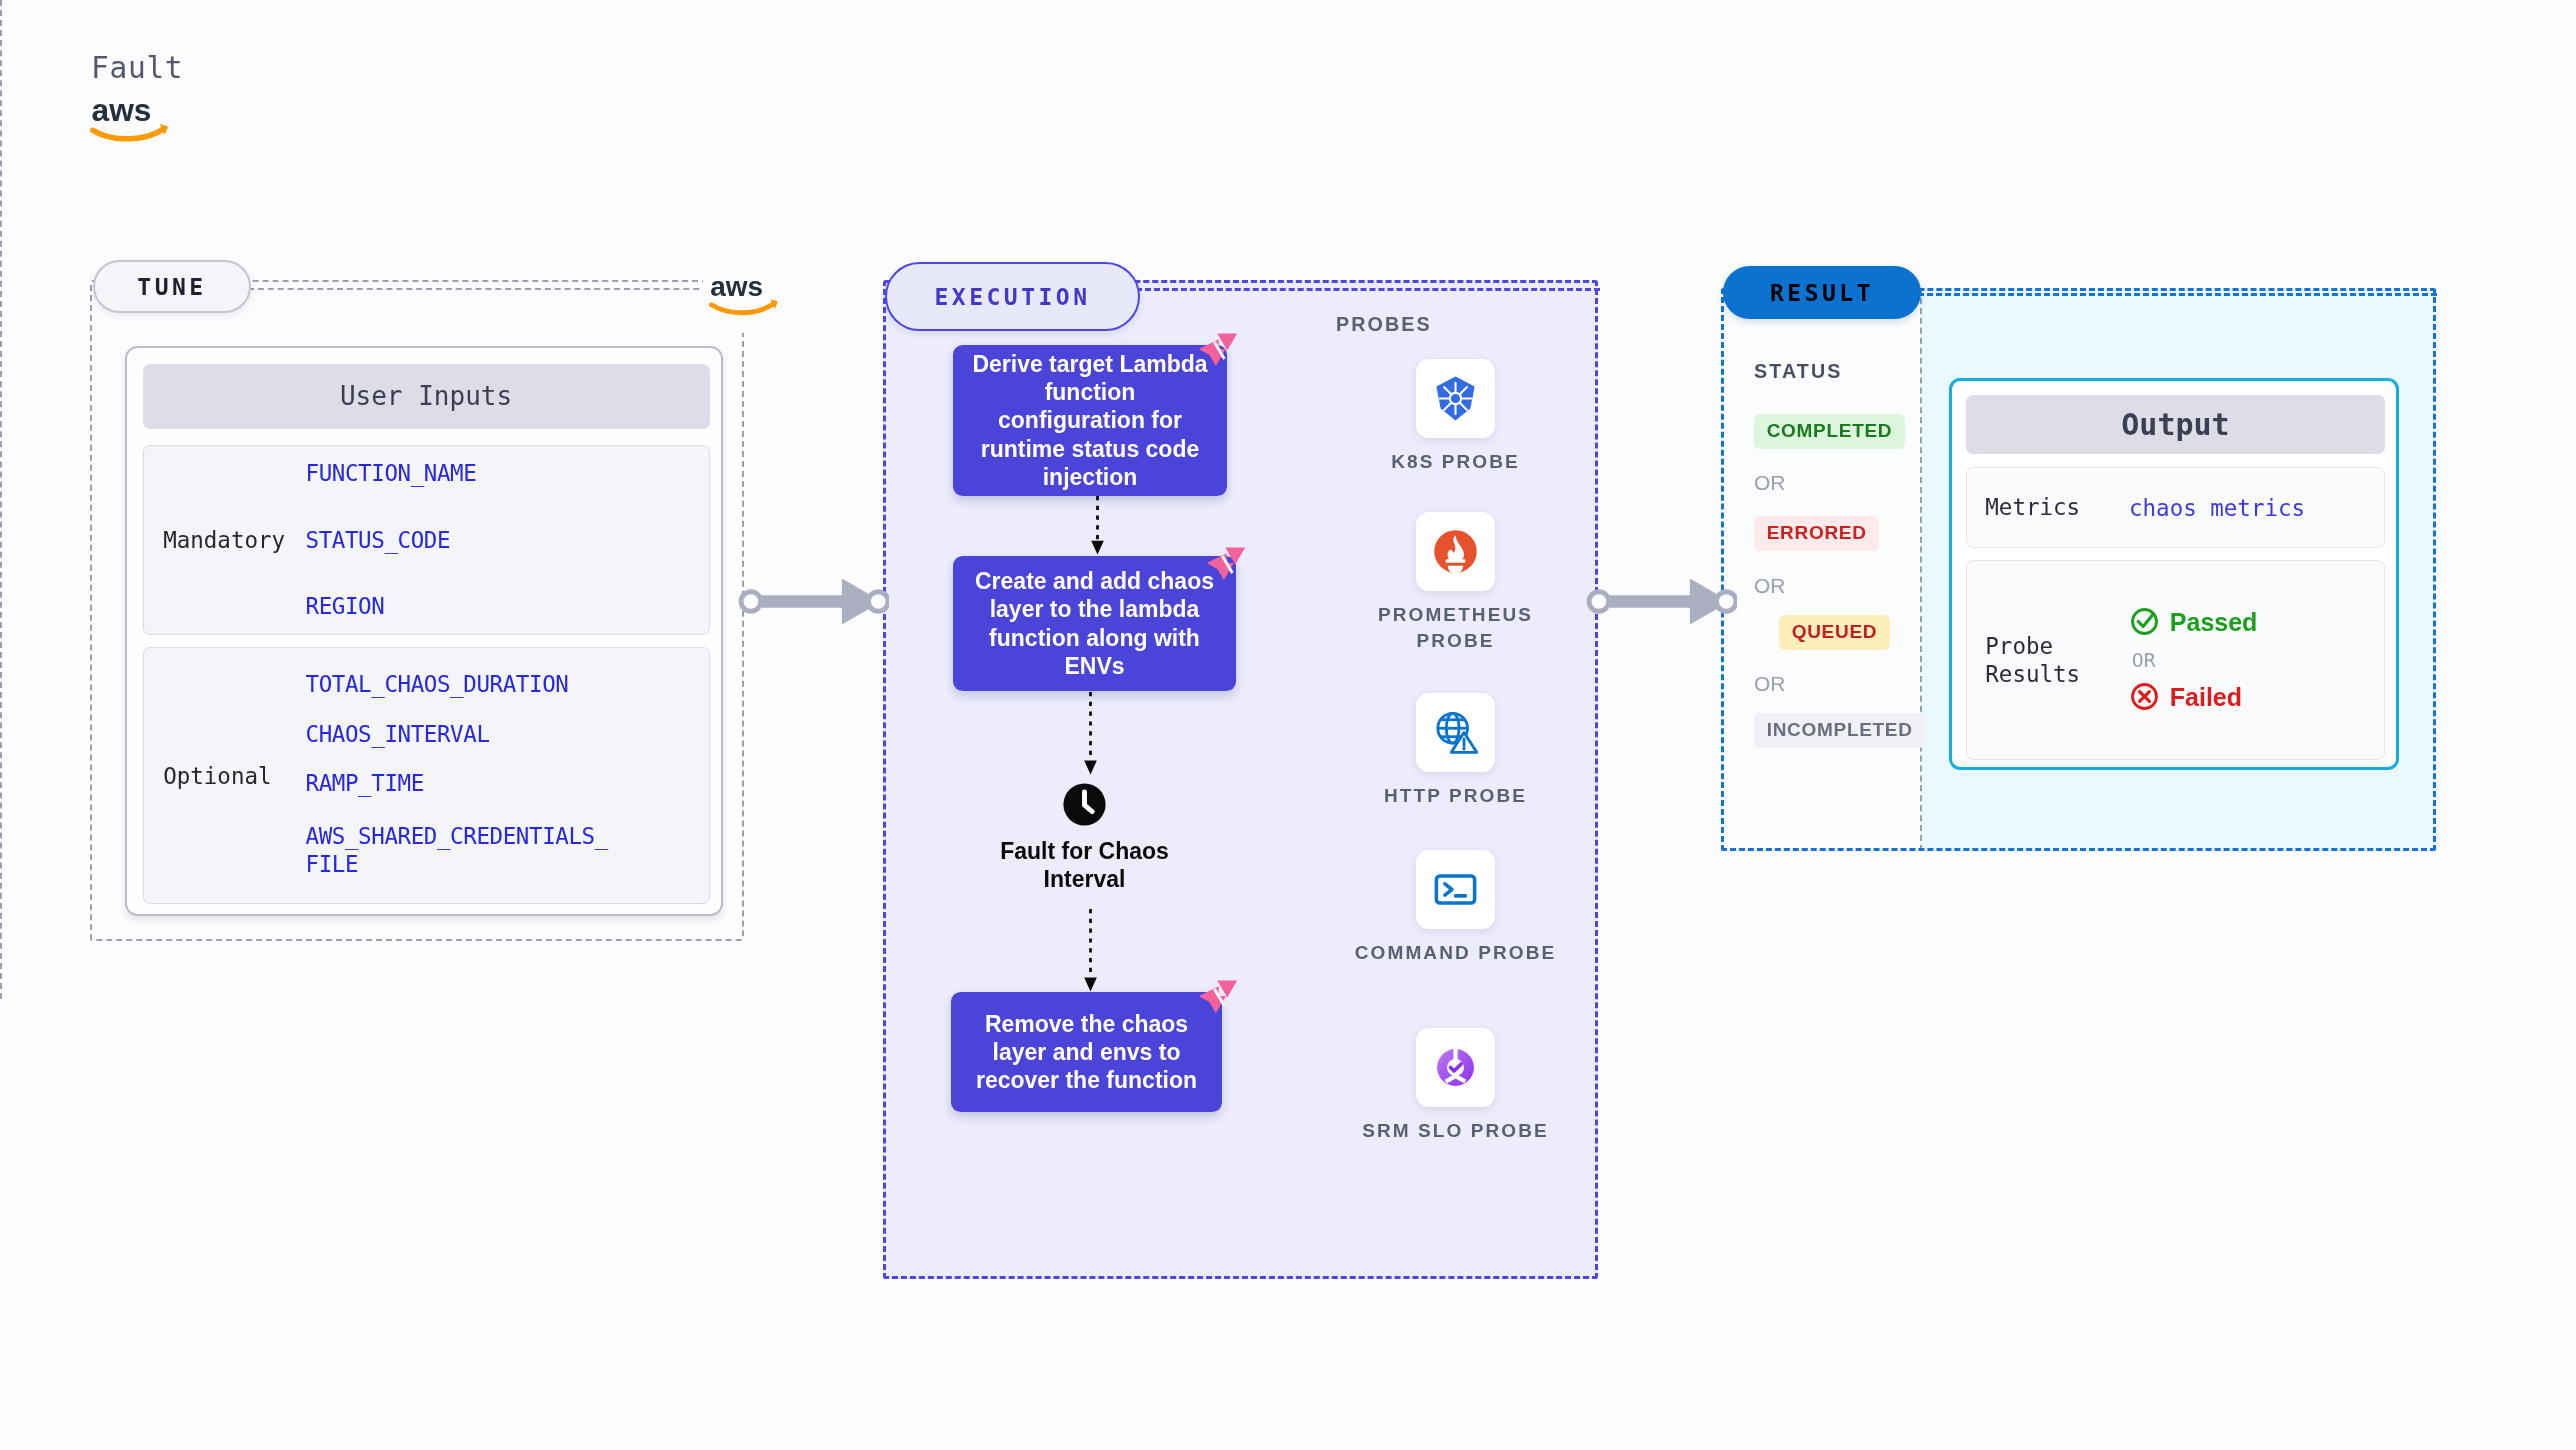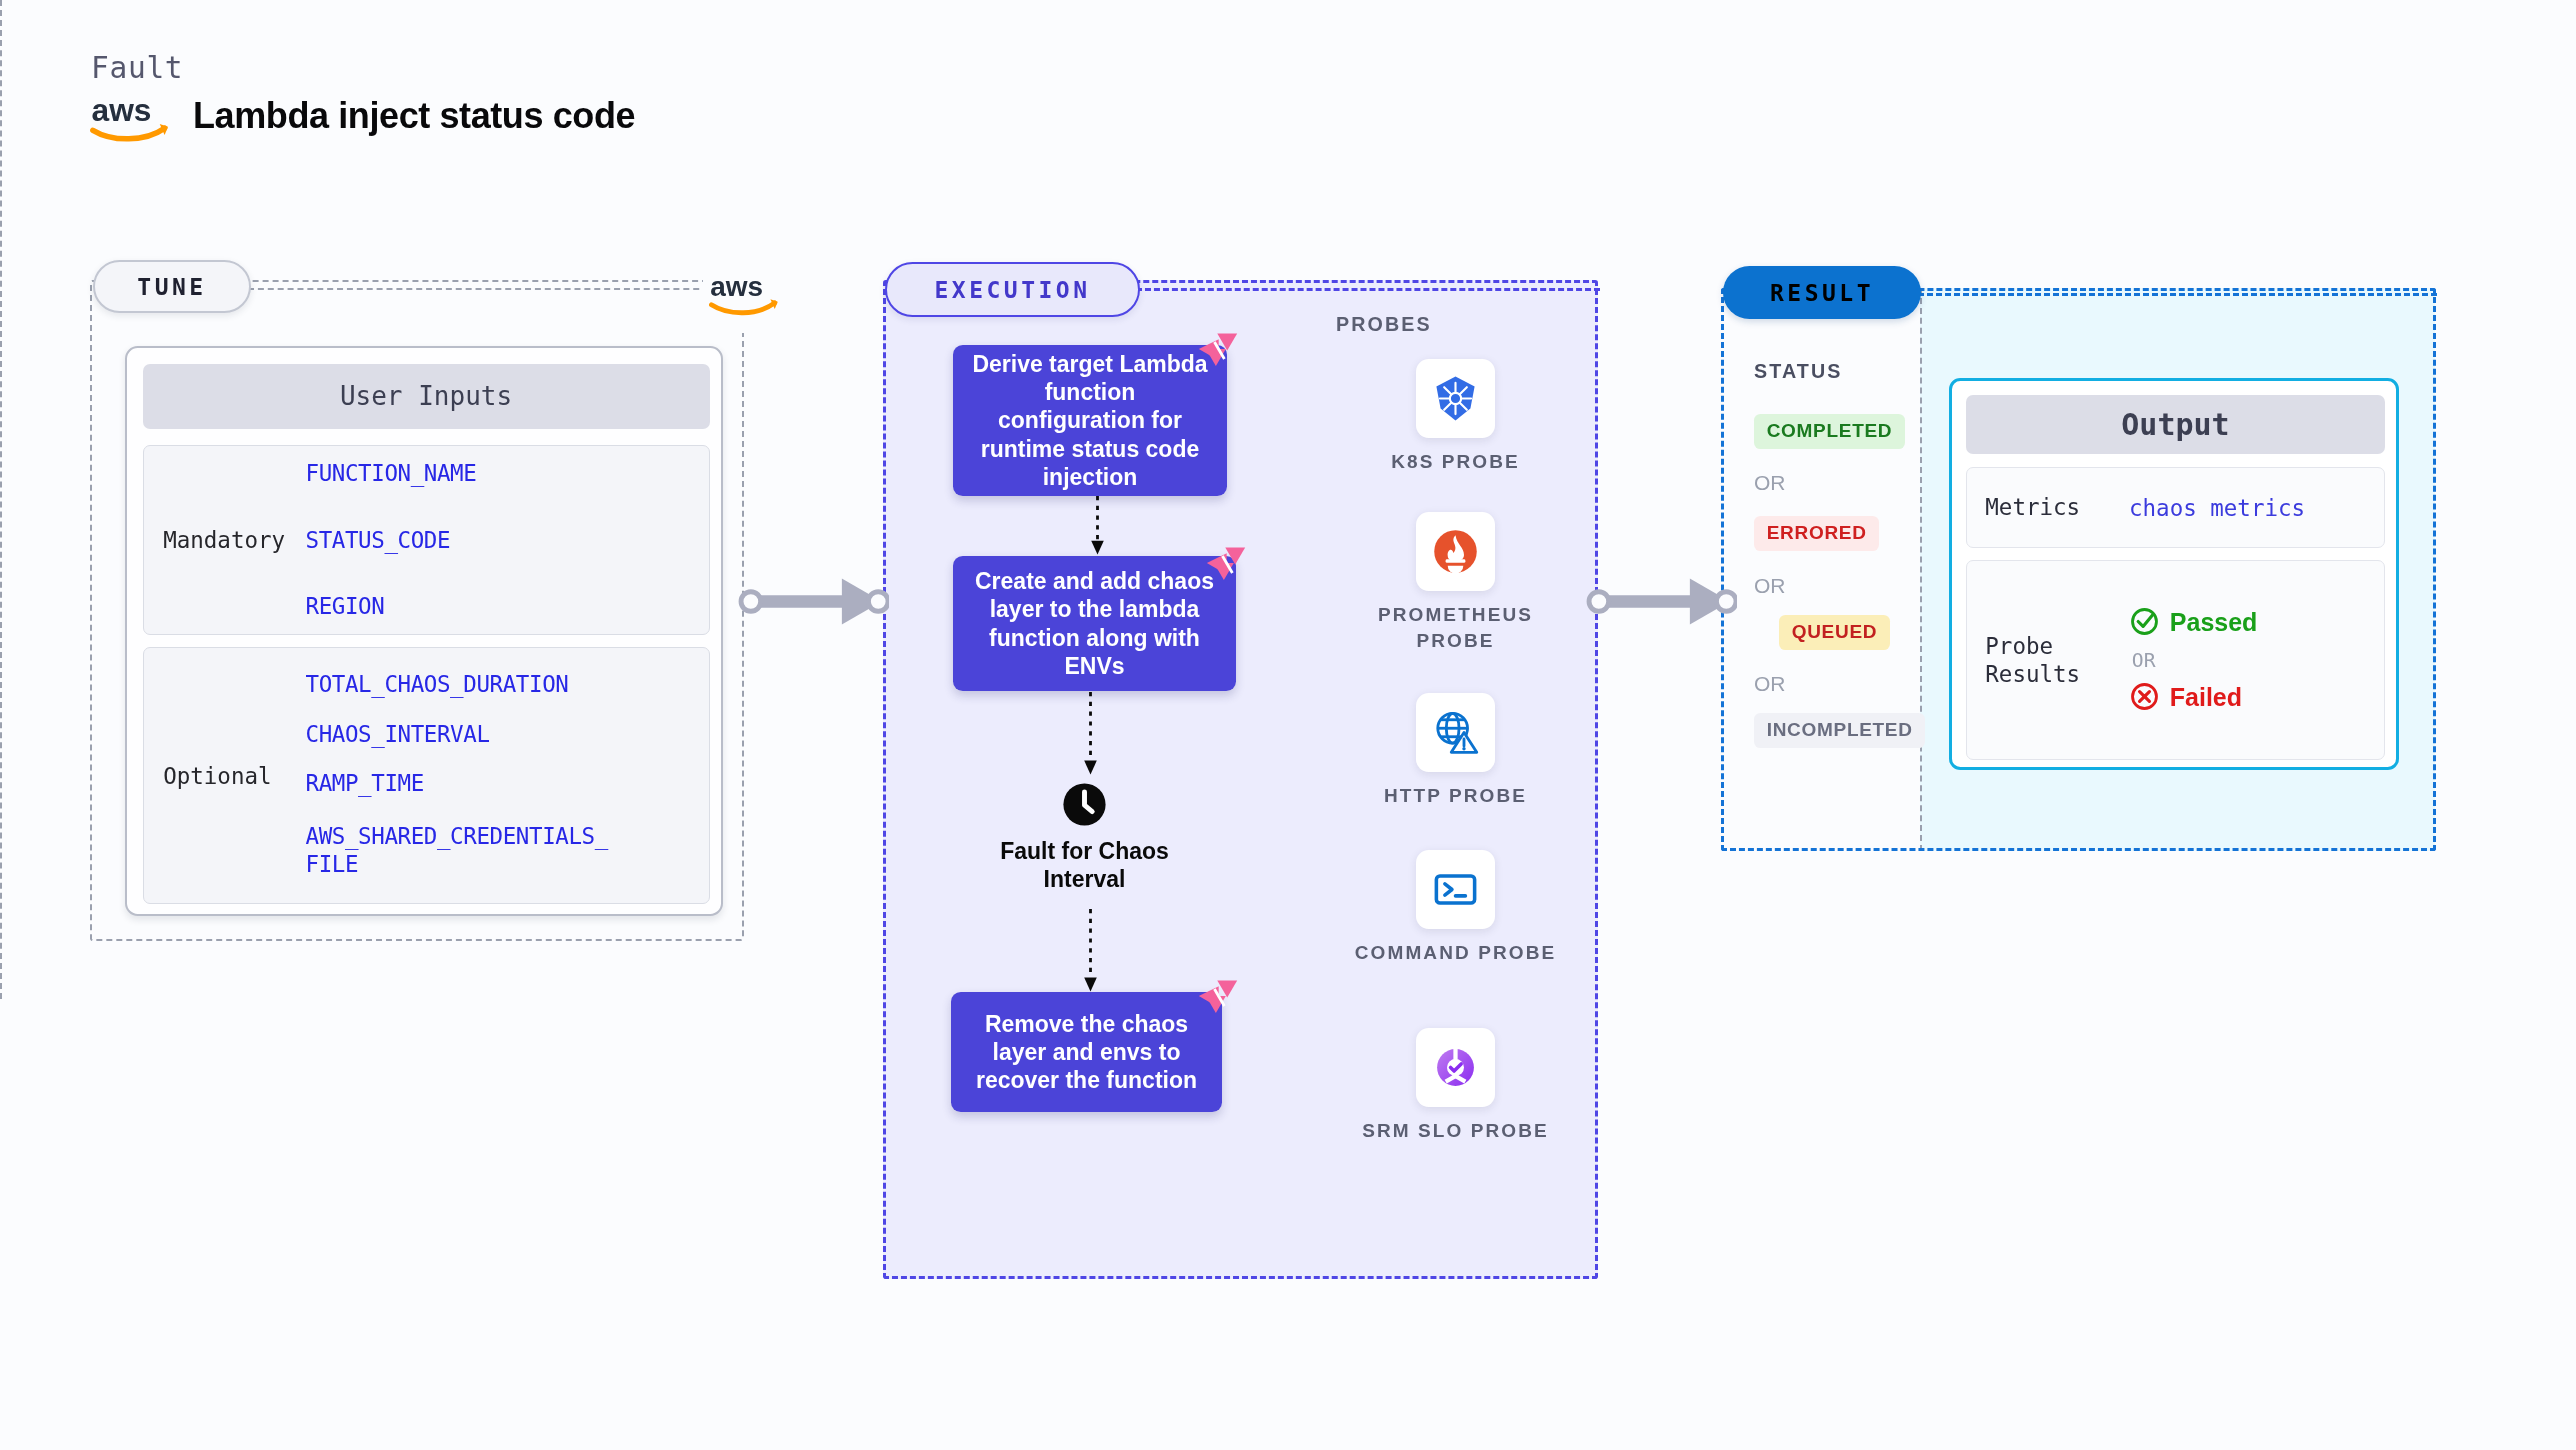--- a/index.html
+++ b/index.html
@@ -93,21 +93,21 @@
   #exec-boundary {
     left: 883px; top: 280px; width: 715px; height: 999px;
     border: 3.5px dashed #4f46e5; background: rgba(228,228,252,.65);
   }
   #probes-boundary {
     left: 1316px; top: 280px; width: 281px; height: 999px;
     border-left: 2.1px dashed #9aa0ae; border-right: none; border-top: none; border-bottom: none;
     background: #fbfcfe;
   }
   #exec-pill {
-    left: 885px; top: 262px; width: 255px; height: 55px;
+    left: 885px; top: 262px; width: 255px; height: 69px;
     background: #e8e8fb; border: 2.8px solid #4f46e5;
     color: #4338ca; font-size: 23px;
     box-shadow: 0 2.8px 7px rgba(40,40,110,.10);
   }
   #exec-line {
     position: absolute; left: 1136px; top: 288px; width: 464px; height: 0;
     border-top: 3.5px dashed #4f46e5;
   }
   .step-box {
     position: absolute; background: #4b44d8; border-radius: 9.8px;
@@ -223,21 +223,20 @@
 <div class="stage">
 
   <div class="hdr-fault">Fault</div>
   <div class="hdr-aws">
     <svg viewBox="0 0 120 74" width="83" height="51" aria-hidden="true">
       <text x="2" y="44" font-family="Liberation Sans, sans-serif" font-size="46" font-weight="bold" fill="#252f3e">aws</text>
       <path d="M4 57 C32 74, 80 74, 108 54" stroke="#ff9900" stroke-width="8" fill="none" stroke-linecap="round"></path>
       <path d="M101 48 l12 4 -5 12 z" fill="#ff9900"></path>
     </svg>
   </div>
-  <div class="hdr-title">Lambda inject status code</div>
 
   <div class="panel-dash" id="tune-boundary"></div>
   <div id="tune-line"></div>
   <div class="pill" id="tune-pill">
     <span>TUNE</span>
   </div>
   <div id="aws-badge">
     <svg viewBox="0 0 120 84" width="73" height="52" aria-hidden="true">
       <text x="2" y="44" font-family="Liberation Sans, sans-serif" font-size="46" font-weight="bold" fill="#252f3e">aws</text>
       <path d="M4 58 C32 76, 80 76, 108 55" stroke="#ff9900" stroke-width="8" fill="none" stroke-linecap="round"></path>

